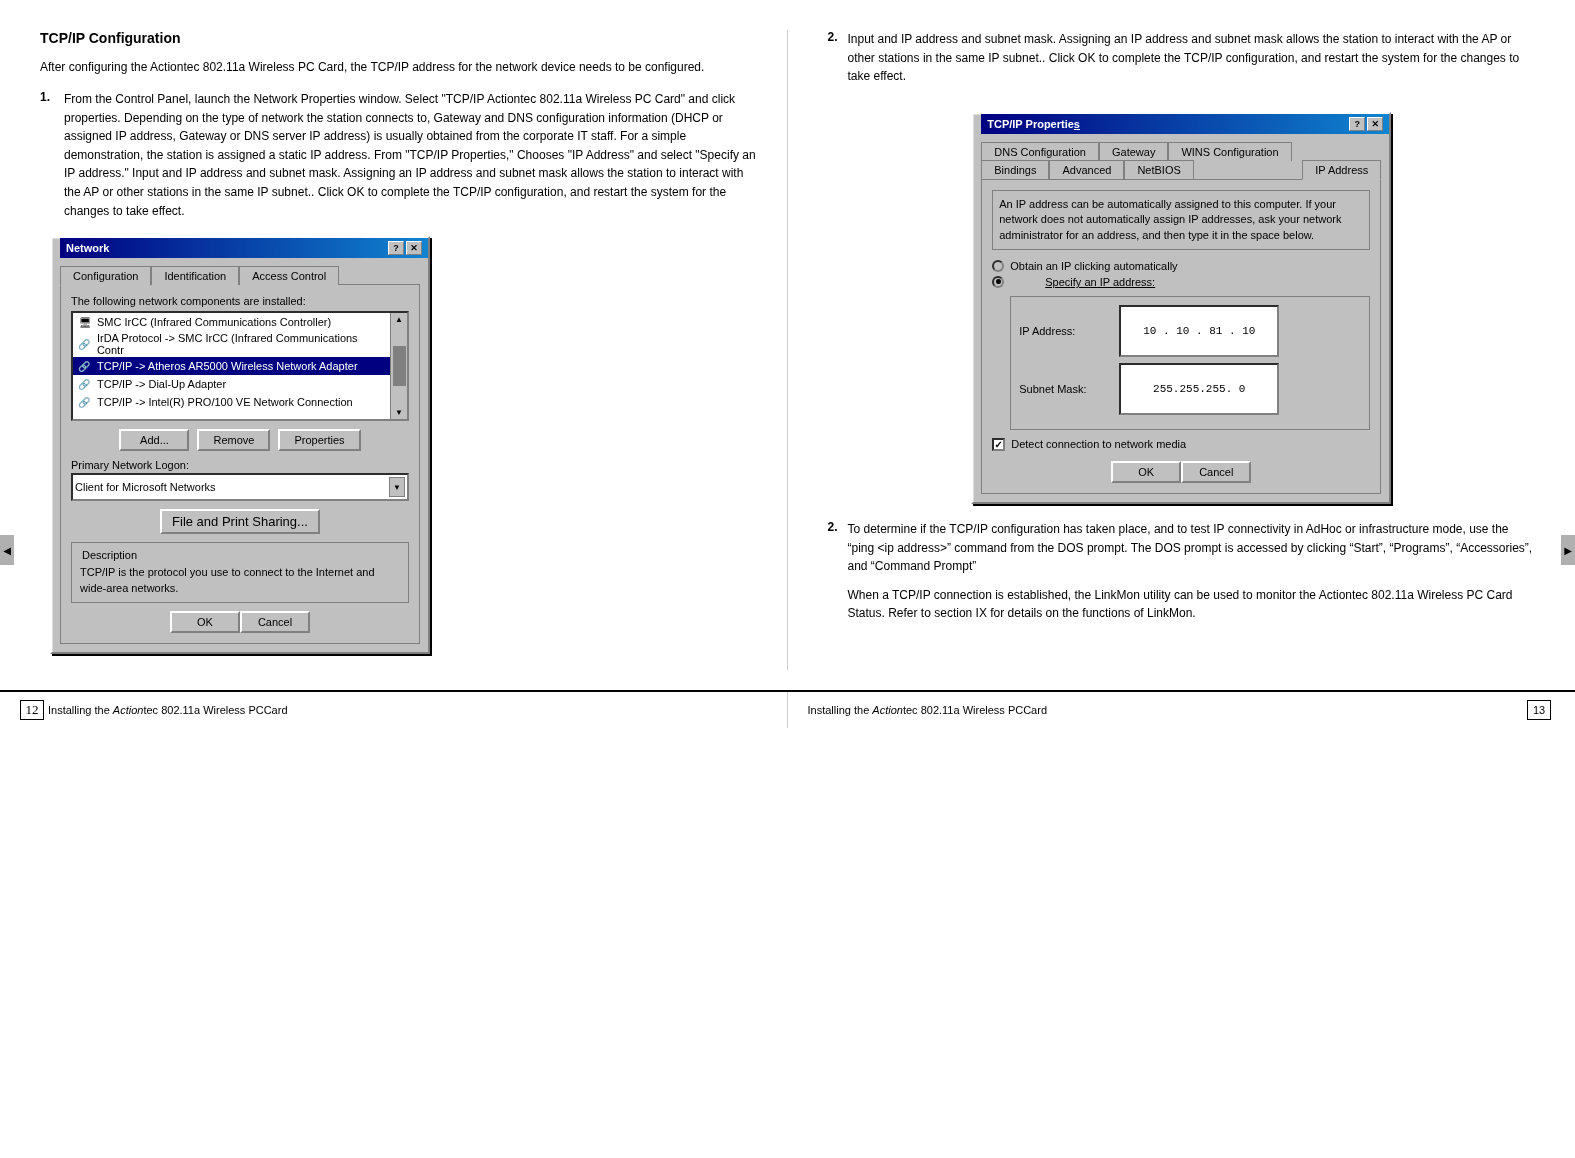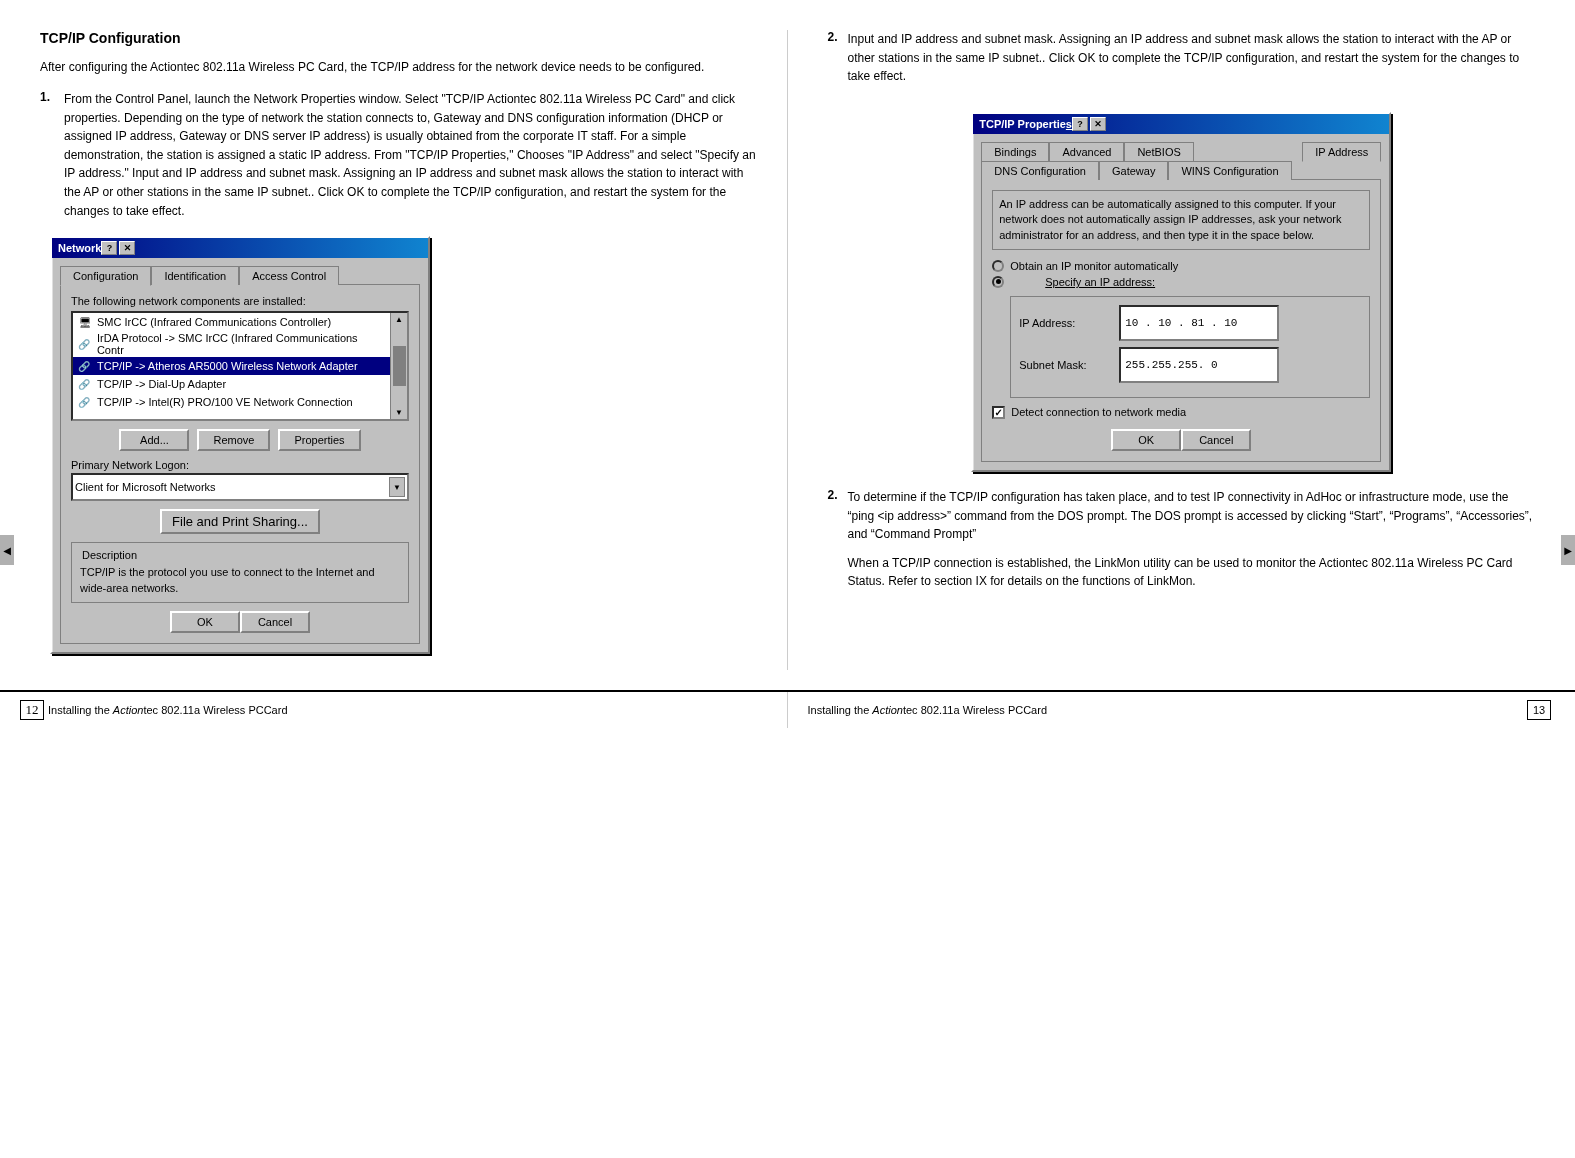--- a/index.html
+++ b/index.html
@@ -75,21 +75,23 @@
       margin: 16px auto;
     }
 
     .win98-titlebar {
       background: linear-gradient(to right, #000080, #1084d0);
       color: #fff;
       font-weight: bold;
       font-size: 11px;
       padding: 3px 6px;
       display: flex;
-      align-items: center;
+      justify-content: space-between;
+      align-items: center;
+      margin-left: 8px;
     }
 
     .win98-titlebar-buttons {
       display: flex;
       gap: 2px;
     }
 
     .win98-titlebar-btn {
       background: #c0c0c0;
       border: 1px solid;
@@ -339,22 +341,23 @@
       font-size: 11px;
       font-family: Arial, sans-serif;
       width: 100px;
     }
 
     .ip-input-box {
       border: 2px inset #808080;
       background: #fff;
       font-size: 11px;
       font-family: 'Courier New', monospace;
-      padding: 10px 4px;
+      padding: 18px 4px;
       width: 160px;
+      text-align: center;
     }
 
     .checkbox-row {
       display: flex;
       align-items: center;
       gap: 6px;
       margin-bottom: 10px;
       font-size: 11px;
       font-family: Arial, sans-serif;
     }
@@ -586,43 +589,43 @@
       <div class="win98-dialog tcpip-dialog" style="width:420px; margin: 10px auto 16px auto;">
         <div class="win98-titlebar">
           <span>TCP/IP Propertie<span style="text-decoration:underline;">s</span></span>
           <div class="win98-titlebar-buttons">
             <div class="win98-titlebar-btn">?</div>
             <div class="win98-titlebar-btn">✕</div>
           </div>
         </div>
         <div class="win98-body">
 
+          <div style="display:flex; gap:0; margin-bottom:-1px;">
+            <div class="tab">DNS Configuration</div>
+            <div class="tab">Gateway</div>
+            <div class="tab">WINS Configuration</div>
+          </div>
+
           <div style="display:flex; gap:0; margin-bottom:0;">
             <div class="tab">Bindings</div>
             <div class="tab">Advanced</div>
             <div class="tab">NetBIOS</div>
             <div class="tab active" style="margin-left:auto;">IP Address</div>
           </div>
 
-          <div style="display:flex; gap:0; margin-bottom:-1px;">
-            <div class="tab">DNS Configuration</div>
-            <div class="tab">Gateway</div>
-            <div class="tab">WINS Configuration</div>
-          </div>
-
           <div class="tab-content-area">
             <div class="tcpip-info-text">An IP address can be automatically assigned to this computer.
 If your network does not automatically assign IP addresses, ask
 your network administrator for an address, and then type it in
 the space below.</div>
 
             <div class="radio-group">
               <div class="radio-item">
                 <div class="radio-circle"></div>
-                <span>Obtain an IP monitor automatically</span>
+                <span>Obtain an IP clicking automatically</span>
               </div>
               <div class="radio-item">
                 <div class="radio-circle selected"></div>
                 <span style="text-decoration:underline;margin-left:35px;">Specify an IP address:</span>
               </div>
             </div>
 
             <div class="ip-fields-box">
               <div class="ip-field-row">
                 <span class="ip-field-label">IP Address:</span>

